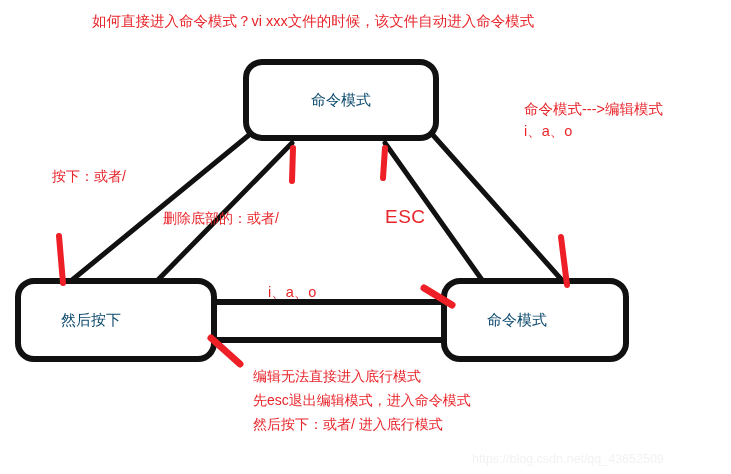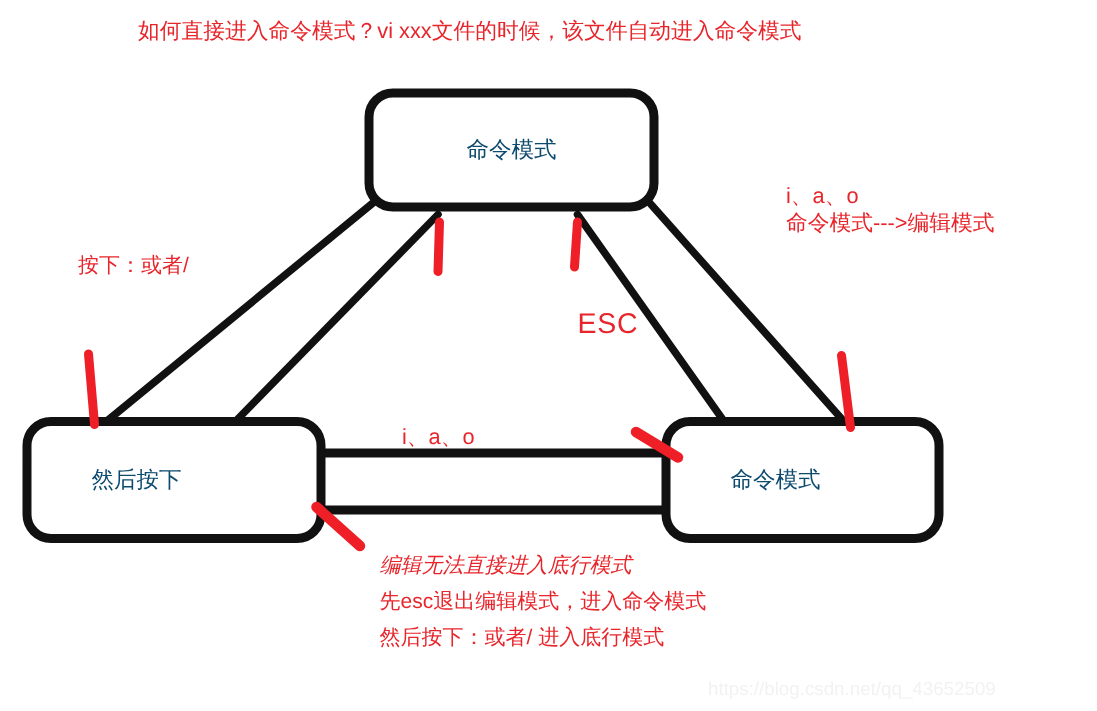--- a/index.html
+++ b/index.html
@@ -39,24 +39,24 @@
   .node-label {
     position: absolute;
     color: #0c4a6e;
     font-size: 15px;
     white-space: nowrap;
     transform: translate(-50%, -50%);
   }
   .ann-left-press   { left: 52px;  top: 145px; font-size: 14px; margin-top: 23px; }
   .ann-del-bottom   { left: 163px; top: 210px; font-size: 14px; }
   .ann-esc          { left: 385px; top: 205px; font-size: 19px; letter-spacing: .5px; }
-  .ann-cmd-to-edit  { left: 524px; top: 100px; font-size: 14.5px; margin-top: 40px; }
+  .ann-cmd-to-edit  { left: 524px; top: 100px; font-size: 14.5px; }
   .ann-iao-right    { left: 524px; top: 122px; font-size: 14.5px; }
   .ann-iao-mid      { left: 268px; top: 283px; font-size: 14.5px; }
-  .ann-b1           { left: 253px; top: 368px; font-size: 14px; font-style: italic; }
+  .ann-b1           { left: 253px; top: 368px; font-size: 14px; }
   .ann-b2           { left: 253px; top: 392px; font-size: 14px; }
   .ann-b3           { left: 253px; top: 416px; font-size: 14px; }
   .watermark {
     position: absolute;
     left: 472px;
     top: 452px;
     font-size: 12.5px;
     color: #f2f2f2;
     white-space: nowrap;
     font-family: "Liberation Sans", "DejaVu Sans", sans-serif;
@@ -108,20 +108,21 @@
   <div class="txt title-text">如何直接进入命令模式？vi xxx文件的时候，该文件自动进入命令模式</div>
 
   <div class="node-label" style="left:341px; top:100px;">命令模式</div>
 
   <div class="node-label" style="left:91px; top:320px;">然后按下</div>
 
   <div class="node-label" style="left:517px; top:320px;">命令模式</div>
 
   <div class="txt ann-left-press">按下：或者/</div>
 
+  <div class="txt ann-del-bottom">删除底部的：或者/</div>
 
   <div class="txt ann-esc">ESC</div>
 
   <div class="txt ann-cmd-to-edit">命令模式---&gt;编辑模式</div>
 
   <div class="txt ann-iao-right">i、a、o</div>
 
   <div class="txt ann-iao-mid">i、a、o</div>
 
   <div class="txt ann-b1">编辑无法直接进入底行模式</div>

